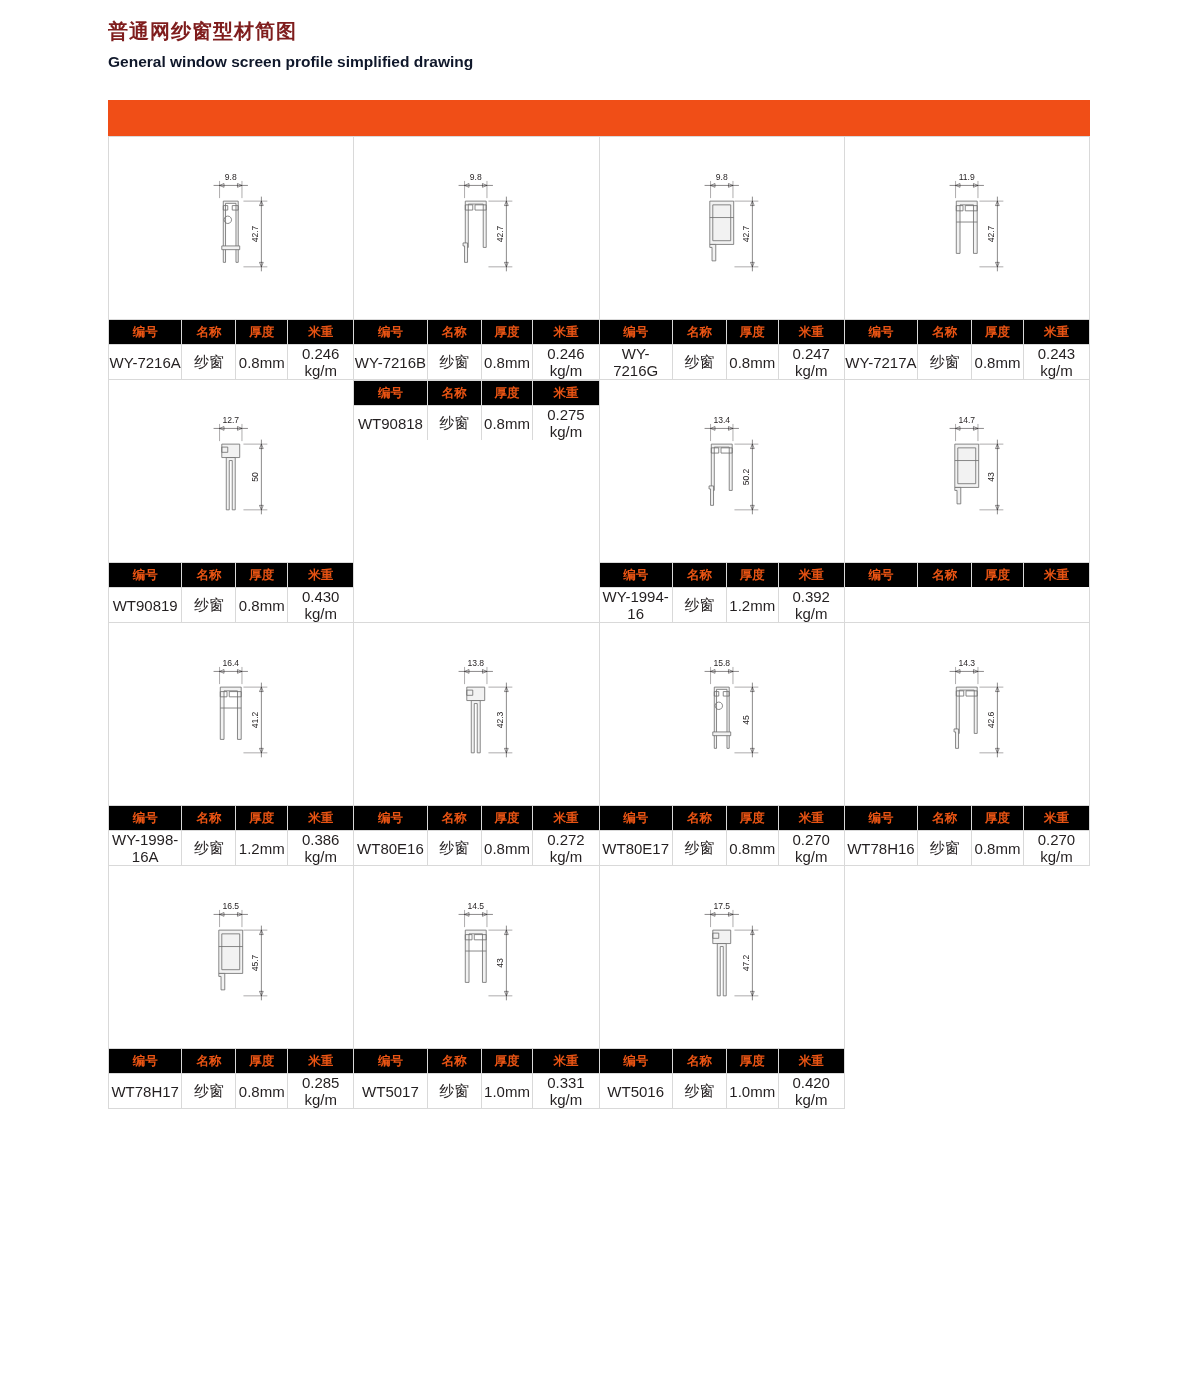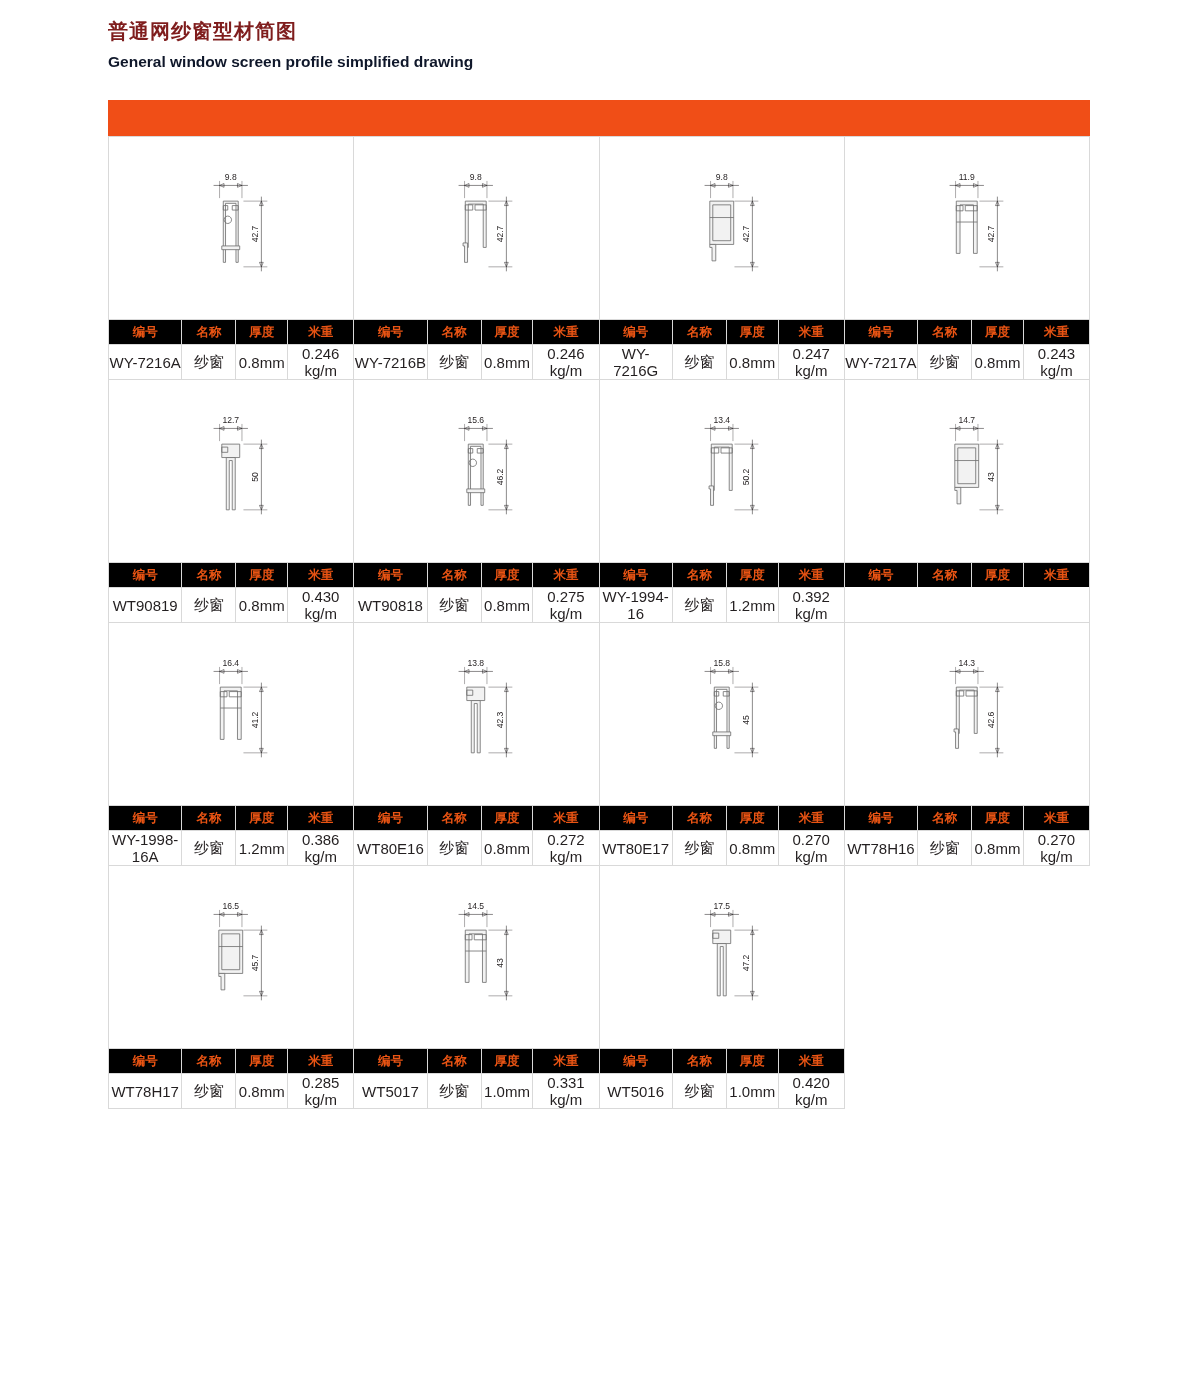--- a/index.html
+++ b/index.html
@@ -345,388 +345,365 @@
       <tr>
         <td class="col-code">WT90819</td>
         <td class="col-name">纱窗</td>
         <td class="col-thick">0.8mm</td>
         <td class="col-weight">0.430 kg/m</td>
       </tr>
     </tbody>
         </table>
       </div>
       <div class="cell">
+    <table class="spec-table">
+      <tbody>
+            <tr>
+        <th class="col-code">编号</th>
+        <th class="col-name">名称</th>
+        <th class="col-thick">厚度</th>
+        <th class="col-weight">米重</th>
+      </tr>
+      <tr>
+        <td class="col-code">WT90818</td>
+        <td class="col-name">纱窗</td>
+        <td class="col-thick">0.8mm</td>
+        <td class="col-weight">0.275 kg/m</td>
+      </tr>
+    </tbody>
+        </table>
+      </div>
+      <div class="cell">
+    <div class="draw-area">
+
+  <svg viewBox="0 0 327 182" preserveAspectRatio="xMidYMid meet">
+    <path class="prof-fill" d="M149,55 h28 v62 h-4 v-58 h-20 v58 h-4 z"></path>
+     <path class="prof" d="M149,60 h10 v7 h-10 z M162,60 h15 v7 h-15 z"></path>
+     <path class="prof-fill" d="M146,111 h6 v26 h-4 v-22 h-2 z"></path>
+
+    <line class="extline" x1="148" y1="51" x2="148" y2="28"></line>
+    <line class="extline" x1="178" y1="51" x2="178" y2="28"></line>
+    <line class="dimline" x1="140" y1="34" x2="186" y2="34"></line>
+    <path class="dimline" d="M148,34 l6,-2.5 v5 z" fill="#231f20"></path>
+    <path class="dimline" d="M178,34 l-6,-2.5 v5 z" fill="#231f20"></path>
+    <text class="dim-text" x="163" y="27" text-anchor="middle">13.4</text>
+
+    <line class="extline" x1="180" y1="55" x2="212" y2="55"></line>
+    <line class="extline" x1="180" y1="143" x2="212" y2="143"></line>
+    <line class="dimline" x1="204" y1="49" x2="204" y2="149"></line>
+    <path class="dimline" d="M204,55 l-2.5,6 h5 z" fill="#231f20"></path>
+    <path class="dimline" d="M204,143 l-2.5,-6 h5 z" fill="#231f20"></path>
+    <text class="dim-text" x="200" y="99" text-anchor="middle" transform="rotate(-90 200 99)">50.2</text>
+  </svg>
+    </div>
+    <table class="spec-table">
+      <tbody>
+            <tr>
+        <th class="col-code">编号</th>
+        <th class="col-name">名称</th>
+        <th class="col-thick">厚度</th>
+        <th class="col-weight">米重</th>
+      </tr>
+      <tr>
+        <td class="col-code">WY-1994-16</td>
+        <td class="col-name">纱窗</td>
+        <td class="col-thick">1.2mm</td>
+        <td class="col-weight">0.392 kg/m</td>
+      </tr>
+    </tbody>
+        </table>
+      </div>
+      <div class="cell">
+    <div class="draw-area">
+
+  <svg viewBox="0 0 327 182" preserveAspectRatio="xMidYMid meet">
+    <path class="prof-fill" d="M147,55 h32 v58 h-32 z M151,60 h24 v48 h-24 z"></path>
+     <path class="prof" d="M147,77 h32"></path>
+     <path class="prof-fill" d="M147,113 h8 v22 h-5 v-18 h-3 z"></path>
+
+    <line class="extline" x1="148" y1="51" x2="148" y2="28"></line>
+    <line class="extline" x1="178" y1="51" x2="178" y2="28"></line>
+    <line class="dimline" x1="140" y1="34" x2="186" y2="34"></line>
+    <path class="dimline" d="M148,34 l6,-2.5 v5 z" fill="#231f20"></path>
+    <path class="dimline" d="M178,34 l-6,-2.5 v5 z" fill="#231f20"></path>
+    <text class="dim-text" x="163" y="27" text-anchor="middle">14.7</text>
+
+    <line class="extline" x1="180" y1="55" x2="212" y2="55"></line>
+    <line class="extline" x1="180" y1="143" x2="212" y2="143"></line>
+    <line class="dimline" x1="204" y1="49" x2="204" y2="149"></line>
+    <path class="dimline" d="M204,55 l-2.5,6 h5 z" fill="#231f20"></path>
+    <path class="dimline" d="M204,143 l-2.5,-6 h5 z" fill="#231f20"></path>
+    <text class="dim-text" x="200" y="99" text-anchor="middle" transform="rotate(-90 200 99)">43</text>
+  </svg>
+    </div>
+    <table class="spec-table">
+      <tbody>
+            <tr>
+        <th class="col-code">编号</th>
+        <th class="col-name">名称</th>
+        <th class="col-thick">厚度</th>
+        <th class="col-weight">米重</th>
+      </tr>
+    </tbody>
+        </table>
+      </div>
+      <div class="cell">
+    <div class="draw-area">
+
+  <svg viewBox="0 0 327 182" preserveAspectRatio="xMidYMid meet">
+    <path class="prof-fill" d="M149,55 h28 v70 h-5 v-65 h-18 v65 h-5 z"></path>
+     <path class="prof" d="M149,61 h9 v7 h-9 z M161,61 h16 v7 h-16 z"></path>
+     <path class="prof" d="M149,83 h28"></path>
+
+    <line class="extline" x1="148" y1="51" x2="148" y2="28"></line>
+    <line class="extline" x1="178" y1="51" x2="178" y2="28"></line>
+    <line class="dimline" x1="140" y1="34" x2="186" y2="34"></line>
+    <path class="dimline" d="M148,34 l6,-2.5 v5 z" fill="#231f20"></path>
+    <path class="dimline" d="M178,34 l-6,-2.5 v5 z" fill="#231f20"></path>
+    <text class="dim-text" x="163" y="27" text-anchor="middle">16.4</text>
+
+    <line class="extline" x1="180" y1="55" x2="212" y2="55"></line>
+    <line class="extline" x1="180" y1="143" x2="212" y2="143"></line>
+    <line class="dimline" x1="204" y1="49" x2="204" y2="149"></line>
+    <path class="dimline" d="M204,55 l-2.5,6 h5 z" fill="#231f20"></path>
+    <path class="dimline" d="M204,143 l-2.5,-6 h5 z" fill="#231f20"></path>
+    <text class="dim-text" x="200" y="99" text-anchor="middle" transform="rotate(-90 200 99)">41.2</text>
+  </svg>
+    </div>
+    <table class="spec-table">
+      <tbody>
+            <tr>
+        <th class="col-code">编号</th>
+        <th class="col-name">名称</th>
+        <th class="col-thick">厚度</th>
+        <th class="col-weight">米重</th>
+      </tr>
+      <tr>
+        <td class="col-code">WY-1998-16A</td>
+        <td class="col-name">纱窗</td>
+        <td class="col-thick">1.2mm</td>
+        <td class="col-weight">0.386 kg/m</td>
+      </tr>
+    </tbody>
+        </table>
+      </div>
+      <div class="cell">
+    <div class="draw-area">
+
+  <svg viewBox="0 0 327 182" preserveAspectRatio="xMidYMid meet">
+    <path class="prof-fill" d="M151,55 h24 v18 h-24 z"></path>
+     <path class="prof-fill" d="M157,73 h12 v70 h-4 v-66 h-4 v66 h-4 z"></path>
+     <path class="prof" d="M151,59 h8 v7 h-8 z"></path>
+
+    <line class="extline" x1="148" y1="51" x2="148" y2="28"></line>
+    <line class="extline" x1="178" y1="51" x2="178" y2="28"></line>
+    <line class="dimline" x1="140" y1="34" x2="186" y2="34"></line>
+    <path class="dimline" d="M148,34 l6,-2.5 v5 z" fill="#231f20"></path>
+    <path class="dimline" d="M178,34 l-6,-2.5 v5 z" fill="#231f20"></path>
+    <text class="dim-text" x="163" y="27" text-anchor="middle">13.8</text>
+
+    <line class="extline" x1="180" y1="55" x2="212" y2="55"></line>
+    <line class="extline" x1="180" y1="143" x2="212" y2="143"></line>
+    <line class="dimline" x1="204" y1="49" x2="204" y2="149"></line>
+    <path class="dimline" d="M204,55 l-2.5,6 h5 z" fill="#231f20"></path>
+    <path class="dimline" d="M204,143 l-2.5,-6 h5 z" fill="#231f20"></path>
+    <text class="dim-text" x="200" y="99" text-anchor="middle" transform="rotate(-90 200 99)">42.3</text>
+  </svg>
+    </div>
+    <table class="spec-table">
+      <tbody>
+            <tr>
+        <th class="col-code">编号</th>
+        <th class="col-name">名称</th>
+        <th class="col-thick">厚度</th>
+        <th class="col-weight">米重</th>
+      </tr>
+      <tr>
+        <td class="col-code">WT80E16</td>
+        <td class="col-name">纱窗</td>
+        <td class="col-thick">0.8mm</td>
+        <td class="col-weight">0.272 kg/m</td>
+      </tr>
+    </tbody>
+        </table>
+      </div>
+      <div class="cell">
     <div class="draw-area">
 
   <svg viewBox="0 0 327 182" preserveAspectRatio="xMidYMid meet">
     <path class="prof-fill" d="M153,55 h20 v82 h-3 v-79 h-14 v79 h-3 z"></path>
      <path class="prof" d="M153,61 h6 v6 h-6 z M165,61 h8 v6 h-8 z"></path>
      <path class="prof" d="M159,75 a5,5 0 1,0 0.1,0"></path>
      <path class="prof-fill" d="M151,115 h24 v5 h-24 z"></path>
 
     <line class="extline" x1="148" y1="51" x2="148" y2="28"></line>
     <line class="extline" x1="178" y1="51" x2="178" y2="28"></line>
     <line class="dimline" x1="140" y1="34" x2="186" y2="34"></line>
     <path class="dimline" d="M148,34 l6,-2.5 v5 z" fill="#231f20"></path>
     <path class="dimline" d="M178,34 l-6,-2.5 v5 z" fill="#231f20"></path>
-    <text class="dim-text" x="163" y="27" text-anchor="middle">15.6</text>
-
-    <line class="extline" x1="180" y1="55" x2="212" y2="55"></line>
-    <line class="extline" x1="180" y1="143" x2="212" y2="143"></line>
-    <line class="dimline" x1="204" y1="49" x2="204" y2="149"></line>
-    <path class="dimline" d="M204,55 l-2.5,6 h5 z" fill="#231f20"></path>
-    <path class="dimline" d="M204,143 l-2.5,-6 h5 z" fill="#231f20"></path>
-    <text class="dim-text" x="200" y="99" text-anchor="middle" transform="rotate(-90 200 99)">46.2</text>
-  </svg>
-    </div>
-    <table class="spec-table">
-      <tbody>
-            <tr>
-        <th class="col-code">编号</th>
-        <th class="col-name">名称</th>
-        <th class="col-thick">厚度</th>
-        <th class="col-weight">米重</th>
-      </tr>
-      <tr>
-        <td class="col-code">WT90818</td>
-        <td class="col-name">纱窗</td>
-        <td class="col-thick">0.8mm</td>
-        <td class="col-weight">0.275 kg/m</td>
+    <text class="dim-text" x="163" y="27" text-anchor="middle">15.8</text>
+
+    <line class="extline" x1="180" y1="55" x2="212" y2="55"></line>
+    <line class="extline" x1="180" y1="143" x2="212" y2="143"></line>
+    <line class="dimline" x1="204" y1="49" x2="204" y2="149"></line>
+    <path class="dimline" d="M204,55 l-2.5,6 h5 z" fill="#231f20"></path>
+    <path class="dimline" d="M204,143 l-2.5,-6 h5 z" fill="#231f20"></path>
+    <text class="dim-text" x="200" y="99" text-anchor="middle" transform="rotate(-90 200 99)">45</text>
+  </svg>
+    </div>
+    <table class="spec-table">
+      <tbody>
+            <tr>
+        <th class="col-code">编号</th>
+        <th class="col-name">名称</th>
+        <th class="col-thick">厚度</th>
+        <th class="col-weight">米重</th>
+      </tr>
+      <tr>
+        <td class="col-code">WT80E17</td>
+        <td class="col-name">纱窗</td>
+        <td class="col-thick">0.8mm</td>
+        <td class="col-weight">0.270 kg/m</td>
       </tr>
     </tbody>
         </table>
       </div>
       <div class="cell">
     <div class="draw-area">
 
   <svg viewBox="0 0 327 182" preserveAspectRatio="xMidYMid meet">
     <path class="prof-fill" d="M149,55 h28 v62 h-4 v-58 h-20 v58 h-4 z"></path>
      <path class="prof" d="M149,60 h10 v7 h-10 z M162,60 h15 v7 h-15 z"></path>
      <path class="prof-fill" d="M146,111 h6 v26 h-4 v-22 h-2 z"></path>
 
     <line class="extline" x1="148" y1="51" x2="148" y2="28"></line>
     <line class="extline" x1="178" y1="51" x2="178" y2="28"></line>
     <line class="dimline" x1="140" y1="34" x2="186" y2="34"></line>
     <path class="dimline" d="M148,34 l6,-2.5 v5 z" fill="#231f20"></path>
     <path class="dimline" d="M178,34 l-6,-2.5 v5 z" fill="#231f20"></path>
-    <text class="dim-text" x="163" y="27" text-anchor="middle">13.4</text>
-
-    <line class="extline" x1="180" y1="55" x2="212" y2="55"></line>
-    <line class="extline" x1="180" y1="143" x2="212" y2="143"></line>
-    <line class="dimline" x1="204" y1="49" x2="204" y2="149"></line>
-    <path class="dimline" d="M204,55 l-2.5,6 h5 z" fill="#231f20"></path>
-    <path class="dimline" d="M204,143 l-2.5,-6 h5 z" fill="#231f20"></path>
-    <text class="dim-text" x="200" y="99" text-anchor="middle" transform="rotate(-90 200 99)">50.2</text>
-  </svg>
-    </div>
-    <table class="spec-table">
-      <tbody>
-            <tr>
-        <th class="col-code">编号</th>
-        <th class="col-name">名称</th>
-        <th class="col-thick">厚度</th>
-        <th class="col-weight">米重</th>
-      </tr>
-      <tr>
-        <td class="col-code">WY-1994-16</td>
-        <td class="col-name">纱窗</td>
-        <td class="col-thick">1.2mm</td>
-        <td class="col-weight">0.392 kg/m</td>
+    <text class="dim-text" x="163" y="27" text-anchor="middle">14.3</text>
+
+    <line class="extline" x1="180" y1="55" x2="212" y2="55"></line>
+    <line class="extline" x1="180" y1="143" x2="212" y2="143"></line>
+    <line class="dimline" x1="204" y1="49" x2="204" y2="149"></line>
+    <path class="dimline" d="M204,55 l-2.5,6 h5 z" fill="#231f20"></path>
+    <path class="dimline" d="M204,143 l-2.5,-6 h5 z" fill="#231f20"></path>
+    <text class="dim-text" x="200" y="99" text-anchor="middle" transform="rotate(-90 200 99)">42.6</text>
+  </svg>
+    </div>
+    <table class="spec-table">
+      <tbody>
+            <tr>
+        <th class="col-code">编号</th>
+        <th class="col-name">名称</th>
+        <th class="col-thick">厚度</th>
+        <th class="col-weight">米重</th>
+      </tr>
+      <tr>
+        <td class="col-code">WT78H16</td>
+        <td class="col-name">纱窗</td>
+        <td class="col-thick">0.8mm</td>
+        <td class="col-weight">0.270 kg/m</td>
       </tr>
     </tbody>
         </table>
       </div>
       <div class="cell">
     <div class="draw-area">
 
   <svg viewBox="0 0 327 182" preserveAspectRatio="xMidYMid meet">
     <path class="prof-fill" d="M147,55 h32 v58 h-32 z M151,60 h24 v48 h-24 z"></path>
      <path class="prof" d="M147,77 h32"></path>
      <path class="prof-fill" d="M147,113 h8 v22 h-5 v-18 h-3 z"></path>
 
     <line class="extline" x1="148" y1="51" x2="148" y2="28"></line>
     <line class="extline" x1="178" y1="51" x2="178" y2="28"></line>
     <line class="dimline" x1="140" y1="34" x2="186" y2="34"></line>
     <path class="dimline" d="M148,34 l6,-2.5 v5 z" fill="#231f20"></path>
     <path class="dimline" d="M178,34 l-6,-2.5 v5 z" fill="#231f20"></path>
-    <text class="dim-text" x="163" y="27" text-anchor="middle">14.7</text>
-
-    <line class="extline" x1="180" y1="55" x2="212" y2="55"></line>
-    <line class="extline" x1="180" y1="143" x2="212" y2="143"></line>
-    <line class="dimline" x1="204" y1="49" x2="204" y2="149"></line>
-    <path class="dimline" d="M204,55 l-2.5,6 h5 z" fill="#231f20"></path>
-    <path class="dimline" d="M204,143 l-2.5,-6 h5 z" fill="#231f20"></path>
-    <text class="dim-text" x="200" y="99" text-anchor="middle" transform="rotate(-90 200 99)">43</text>
-  </svg>
-    </div>
-    <table class="spec-table">
-      <tbody>
-            <tr>
-        <th class="col-code">编号</th>
-        <th class="col-name">名称</th>
-        <th class="col-thick">厚度</th>
-        <th class="col-weight">米重</th>
+    <text class="dim-text" x="163" y="27" text-anchor="middle">16.5</text>
+
+    <line class="extline" x1="180" y1="55" x2="212" y2="55"></line>
+    <line class="extline" x1="180" y1="143" x2="212" y2="143"></line>
+    <line class="dimline" x1="204" y1="49" x2="204" y2="149"></line>
+    <path class="dimline" d="M204,55 l-2.5,6 h5 z" fill="#231f20"></path>
+    <path class="dimline" d="M204,143 l-2.5,-6 h5 z" fill="#231f20"></path>
+    <text class="dim-text" x="200" y="99" text-anchor="middle" transform="rotate(-90 200 99)">45.7</text>
+  </svg>
+    </div>
+    <table class="spec-table">
+      <tbody>
+            <tr>
+        <th class="col-code">编号</th>
+        <th class="col-name">名称</th>
+        <th class="col-thick">厚度</th>
+        <th class="col-weight">米重</th>
+      </tr>
+      <tr>
+        <td class="col-code">WT78H17</td>
+        <td class="col-name">纱窗</td>
+        <td class="col-thick">0.8mm</td>
+        <td class="col-weight">0.285 kg/m</td>
       </tr>
     </tbody>
         </table>
       </div>
       <div class="cell">
     <div class="draw-area">
 
   <svg viewBox="0 0 327 182" preserveAspectRatio="xMidYMid meet">
     <path class="prof-fill" d="M149,55 h28 v70 h-5 v-65 h-18 v65 h-5 z"></path>
      <path class="prof" d="M149,61 h9 v7 h-9 z M161,61 h16 v7 h-16 z"></path>
      <path class="prof" d="M149,83 h28"></path>
 
     <line class="extline" x1="148" y1="51" x2="148" y2="28"></line>
     <line class="extline" x1="178" y1="51" x2="178" y2="28"></line>
     <line class="dimline" x1="140" y1="34" x2="186" y2="34"></line>
     <path class="dimline" d="M148,34 l6,-2.5 v5 z" fill="#231f20"></path>
     <path class="dimline" d="M178,34 l-6,-2.5 v5 z" fill="#231f20"></path>
-    <text class="dim-text" x="163" y="27" text-anchor="middle">16.4</text>
-
-    <line class="extline" x1="180" y1="55" x2="212" y2="55"></line>
-    <line class="extline" x1="180" y1="143" x2="212" y2="143"></line>
-    <line class="dimline" x1="204" y1="49" x2="204" y2="149"></line>
-    <path class="dimline" d="M204,55 l-2.5,6 h5 z" fill="#231f20"></path>
-    <path class="dimline" d="M204,143 l-2.5,-6 h5 z" fill="#231f20"></path>
-    <text class="dim-text" x="200" y="99" text-anchor="middle" transform="rotate(-90 200 99)">41.2</text>
-  </svg>
-    </div>
-    <table class="spec-table">
-      <tbody>
-            <tr>
-        <th class="col-code">编号</th>
-        <th class="col-name">名称</th>
-        <th class="col-thick">厚度</th>
-        <th class="col-weight">米重</th>
-      </tr>
-      <tr>
-        <td class="col-code">WY-1998-16A</td>
-        <td class="col-name">纱窗</td>
-        <td class="col-thick">1.2mm</td>
-        <td class="col-weight">0.386 kg/m</td>
+    <text class="dim-text" x="163" y="27" text-anchor="middle">14.5</text>
+
+    <line class="extline" x1="180" y1="55" x2="212" y2="55"></line>
+    <line class="extline" x1="180" y1="143" x2="212" y2="143"></line>
+    <line class="dimline" x1="204" y1="49" x2="204" y2="149"></line>
+    <path class="dimline" d="M204,55 l-2.5,6 h5 z" fill="#231f20"></path>
+    <path class="dimline" d="M204,143 l-2.5,-6 h5 z" fill="#231f20"></path>
+    <text class="dim-text" x="200" y="99" text-anchor="middle" transform="rotate(-90 200 99)">43</text>
+  </svg>
+    </div>
+    <table class="spec-table">
+      <tbody>
+            <tr>
+        <th class="col-code">编号</th>
+        <th class="col-name">名称</th>
+        <th class="col-thick">厚度</th>
+        <th class="col-weight">米重</th>
+      </tr>
+      <tr>
+        <td class="col-code">WT5017</td>
+        <td class="col-name">纱窗</td>
+        <td class="col-thick">1.0mm</td>
+        <td class="col-weight">0.331 kg/m</td>
       </tr>
     </tbody>
         </table>
       </div>
       <div class="cell">
     <div class="draw-area">
 
   <svg viewBox="0 0 327 182" preserveAspectRatio="xMidYMid meet">
     <path class="prof-fill" d="M151,55 h24 v18 h-24 z"></path>
      <path class="prof-fill" d="M157,73 h12 v70 h-4 v-66 h-4 v66 h-4 z"></path>
      <path class="prof" d="M151,59 h8 v7 h-8 z"></path>
 
     <line class="extline" x1="148" y1="51" x2="148" y2="28"></line>
     <line class="extline" x1="178" y1="51" x2="178" y2="28"></line>
     <line class="dimline" x1="140" y1="34" x2="186" y2="34"></line>
     <path class="dimline" d="M148,34 l6,-2.5 v5 z" fill="#231f20"></path>
     <path class="dimline" d="M178,34 l-6,-2.5 v5 z" fill="#231f20"></path>
-    <text class="dim-text" x="163" y="27" text-anchor="middle">13.8</text>
-
-    <line class="extline" x1="180" y1="55" x2="212" y2="55"></line>
-    <line class="extline" x1="180" y1="143" x2="212" y2="143"></line>
-    <line class="dimline" x1="204" y1="49" x2="204" y2="149"></line>
-    <path class="dimline" d="M204,55 l-2.5,6 h5 z" fill="#231f20"></path>
-    <path class="dimline" d="M204,143 l-2.5,-6 h5 z" fill="#231f20"></path>
-    <text class="dim-text" x="200" y="99" text-anchor="middle" transform="rotate(-90 200 99)">42.3</text>
-  </svg>
-    </div>
-    <table class="spec-table">
-      <tbody>
-            <tr>
-        <th class="col-code">编号</th>
-        <th class="col-name">名称</th>
-        <th class="col-thick">厚度</th>
-        <th class="col-weight">米重</th>
-      </tr>
-      <tr>
-        <td class="col-code">WT80E16</td>
-        <td class="col-name">纱窗</td>
-        <td class="col-thick">0.8mm</td>
-        <td class="col-weight">0.272 kg/m</td>
-      </tr>
-    </tbody>
-        </table>
-      </div>
-      <div class="cell">
-    <div class="draw-area">
-
-  <svg viewBox="0 0 327 182" preserveAspectRatio="xMidYMid meet">
-    <path class="prof-fill" d="M153,55 h20 v82 h-3 v-79 h-14 v79 h-3 z"></path>
-     <path class="prof" d="M153,61 h6 v6 h-6 z M165,61 h8 v6 h-8 z"></path>
-     <path class="prof" d="M159,75 a5,5 0 1,0 0.1,0"></path>
-     <path class="prof-fill" d="M151,115 h24 v5 h-24 z"></path>
-
-    <line class="extline" x1="148" y1="51" x2="148" y2="28"></line>
-    <line class="extline" x1="178" y1="51" x2="178" y2="28"></line>
-    <line class="dimline" x1="140" y1="34" x2="186" y2="34"></line>
-    <path class="dimline" d="M148,34 l6,-2.5 v5 z" fill="#231f20"></path>
-    <path class="dimline" d="M178,34 l-6,-2.5 v5 z" fill="#231f20"></path>
-    <text class="dim-text" x="163" y="27" text-anchor="middle">15.8</text>
-
-    <line class="extline" x1="180" y1="55" x2="212" y2="55"></line>
-    <line class="extline" x1="180" y1="143" x2="212" y2="143"></line>
-    <line class="dimline" x1="204" y1="49" x2="204" y2="149"></line>
-    <path class="dimline" d="M204,55 l-2.5,6 h5 z" fill="#231f20"></path>
-    <path class="dimline" d="M204,143 l-2.5,-6 h5 z" fill="#231f20"></path>
-    <text class="dim-text" x="200" y="99" text-anchor="middle" transform="rotate(-90 200 99)">45</text>
-  </svg>
-    </div>
-    <table class="spec-table">
-      <tbody>
-            <tr>
-        <th class="col-code">编号</th>
-        <th class="col-name">名称</th>
-        <th class="col-thick">厚度</th>
-        <th class="col-weight">米重</th>
-      </tr>
-      <tr>
-        <td class="col-code">WT80E17</td>
-        <td class="col-name">纱窗</td>
-        <td class="col-thick">0.8mm</td>
-        <td class="col-weight">0.270 kg/m</td>
-      </tr>
-    </tbody>
-        </table>
-      </div>
-      <div class="cell">
-    <div class="draw-area">
-
-  <svg viewBox="0 0 327 182" preserveAspectRatio="xMidYMid meet">
-    <path class="prof-fill" d="M149,55 h28 v62 h-4 v-58 h-20 v58 h-4 z"></path>
-     <path class="prof" d="M149,60 h10 v7 h-10 z M162,60 h15 v7 h-15 z"></path>
-     <path class="prof-fill" d="M146,111 h6 v26 h-4 v-22 h-2 z"></path>
-
-    <line class="extline" x1="148" y1="51" x2="148" y2="28"></line>
-    <line class="extline" x1="178" y1="51" x2="178" y2="28"></line>
-    <line class="dimline" x1="140" y1="34" x2="186" y2="34"></line>
-    <path class="dimline" d="M148,34 l6,-2.5 v5 z" fill="#231f20"></path>
-    <path class="dimline" d="M178,34 l-6,-2.5 v5 z" fill="#231f20"></path>
-    <text class="dim-text" x="163" y="27" text-anchor="middle">14.3</text>
-
-    <line class="extline" x1="180" y1="55" x2="212" y2="55"></line>
-    <line class="extline" x1="180" y1="143" x2="212" y2="143"></line>
-    <line class="dimline" x1="204" y1="49" x2="204" y2="149"></line>
-    <path class="dimline" d="M204,55 l-2.5,6 h5 z" fill="#231f20"></path>
-    <path class="dimline" d="M204,143 l-2.5,-6 h5 z" fill="#231f20"></path>
-    <text class="dim-text" x="200" y="99" text-anchor="middle" transform="rotate(-90 200 99)">42.6</text>
-  </svg>
-    </div>
-    <table class="spec-table">
-      <tbody>
-            <tr>
-        <th class="col-code">编号</th>
-        <th class="col-name">名称</th>
-        <th class="col-thick">厚度</th>
-        <th class="col-weight">米重</th>
-      </tr>
-      <tr>
-        <td class="col-code">WT78H16</td>
-        <td class="col-name">纱窗</td>
-        <td class="col-thick">0.8mm</td>
-        <td class="col-weight">0.270 kg/m</td>
-      </tr>
-    </tbody>
-        </table>
-      </div>
-      <div class="cell">
-    <div class="draw-area">
-
-  <svg viewBox="0 0 327 182" preserveAspectRatio="xMidYMid meet">
-    <path class="prof-fill" d="M147,55 h32 v58 h-32 z M151,60 h24 v48 h-24 z"></path>
-     <path class="prof" d="M147,77 h32"></path>
-     <path class="prof-fill" d="M147,113 h8 v22 h-5 v-18 h-3 z"></path>
-
-    <line class="extline" x1="148" y1="51" x2="148" y2="28"></line>
-    <line class="extline" x1="178" y1="51" x2="178" y2="28"></line>
-    <line class="dimline" x1="140" y1="34" x2="186" y2="34"></line>
-    <path class="dimline" d="M148,34 l6,-2.5 v5 z" fill="#231f20"></path>
-    <path class="dimline" d="M178,34 l-6,-2.5 v5 z" fill="#231f20"></path>
-    <text class="dim-text" x="163" y="27" text-anchor="middle">16.5</text>
-
-    <line class="extline" x1="180" y1="55" x2="212" y2="55"></line>
-    <line class="extline" x1="180" y1="143" x2="212" y2="143"></line>
-    <line class="dimline" x1="204" y1="49" x2="204" y2="149"></line>
-    <path class="dimline" d="M204,55 l-2.5,6 h5 z" fill="#231f20"></path>
-    <path class="dimline" d="M204,143 l-2.5,-6 h5 z" fill="#231f20"></path>
-    <text class="dim-text" x="200" y="99" text-anchor="middle" transform="rotate(-90 200 99)">45.7</text>
-  </svg>
-    </div>
-    <table class="spec-table">
-      <tbody>
-            <tr>
-        <th class="col-code">编号</th>
-        <th class="col-name">名称</th>
-        <th class="col-thick">厚度</th>
-        <th class="col-weight">米重</th>
-      </tr>
-      <tr>
-        <td class="col-code">WT78H17</td>
-        <td class="col-name">纱窗</td>
-        <td class="col-thick">0.8mm</td>
-        <td class="col-weight">0.285 kg/m</td>
-      </tr>
-    </tbody>
-        </table>
-      </div>
-      <div class="cell">
-    <div class="draw-area">
-
-  <svg viewBox="0 0 327 182" preserveAspectRatio="xMidYMid meet">
-    <path class="prof-fill" d="M149,55 h28 v70 h-5 v-65 h-18 v65 h-5 z"></path>
-     <path class="prof" d="M149,61 h9 v7 h-9 z M161,61 h16 v7 h-16 z"></path>
-     <path class="prof" d="M149,83 h28"></path>
-
-    <line class="extline" x1="148" y1="51" x2="148" y2="28"></line>
-    <line class="extline" x1="178" y1="51" x2="178" y2="28"></line>
-    <line class="dimline" x1="140" y1="34" x2="186" y2="34"></line>
-    <path class="dimline" d="M148,34 l6,-2.5 v5 z" fill="#231f20"></path>
-    <path class="dimline" d="M178,34 l-6,-2.5 v5 z" fill="#231f20"></path>
-    <text class="dim-text" x="163" y="27" text-anchor="middle">14.5</text>
-
-    <line class="extline" x1="180" y1="55" x2="212" y2="55"></line>
-    <line class="extline" x1="180" y1="143" x2="212" y2="143"></line>
-    <line class="dimline" x1="204" y1="49" x2="204" y2="149"></line>
-    <path class="dimline" d="M204,55 l-2.5,6 h5 z" fill="#231f20"></path>
-    <path class="dimline" d="M204,143 l-2.5,-6 h5 z" fill="#231f20"></path>
-    <text class="dim-text" x="200" y="99" text-anchor="middle" transform="rotate(-90 200 99)">43</text>
-  </svg>
-    </div>
-    <table class="spec-table">
-      <tbody>
-            <tr>
-        <th class="col-code">编号</th>
-        <th class="col-name">名称</th>
-        <th class="col-thick">厚度</th>
-        <th class="col-weight">米重</th>
-      </tr>
-      <tr>
-        <td class="col-code">WT5017</td>
-        <td class="col-name">纱窗</td>
-        <td class="col-thick">1.0mm</td>
-        <td class="col-weight">0.331 kg/m</td>
-      </tr>
-    </tbody>
-        </table>
-      </div>
-      <div class="cell">
-    <div class="draw-area">
-
-  <svg viewBox="0 0 327 182" preserveAspectRatio="xMidYMid meet">
-    <path class="prof-fill" d="M151,55 h24 v18 h-24 z"></path>
-     <path class="prof-fill" d="M157,73 h12 v70 h-4 v-66 h-4 v66 h-4 z"></path>
-     <path class="prof" d="M151,59 h8 v7 h-8 z"></path>
-
-    <line class="extline" x1="148" y1="51" x2="148" y2="28"></line>
-    <line class="extline" x1="178" y1="51" x2="178" y2="28"></line>
-    <line class="dimline" x1="140" y1="34" x2="186" y2="34"></line>
-    <path class="dimline" d="M148,34 l6,-2.5 v5 z" fill="#231f20"></path>
-    <path class="dimline" d="M178,34 l-6,-2.5 v5 z" fill="#231f20"></path>
     <text class="dim-text" x="163" y="27" text-anchor="middle">17.5</text>
 
     <line class="extline" x1="180" y1="55" x2="212" y2="55"></line>
     <line class="extline" x1="180" y1="143" x2="212" y2="143"></line>
     <line class="dimline" x1="204" y1="49" x2="204" y2="149"></line>
     <path class="dimline" d="M204,55 l-2.5,6 h5 z" fill="#231f20"></path>
     <path class="dimline" d="M204,143 l-2.5,-6 h5 z" fill="#231f20"></path>
     <text class="dim-text" x="200" y="99" text-anchor="middle" transform="rotate(-90 200 99)">47.2</text>
   </svg>
     </div>

